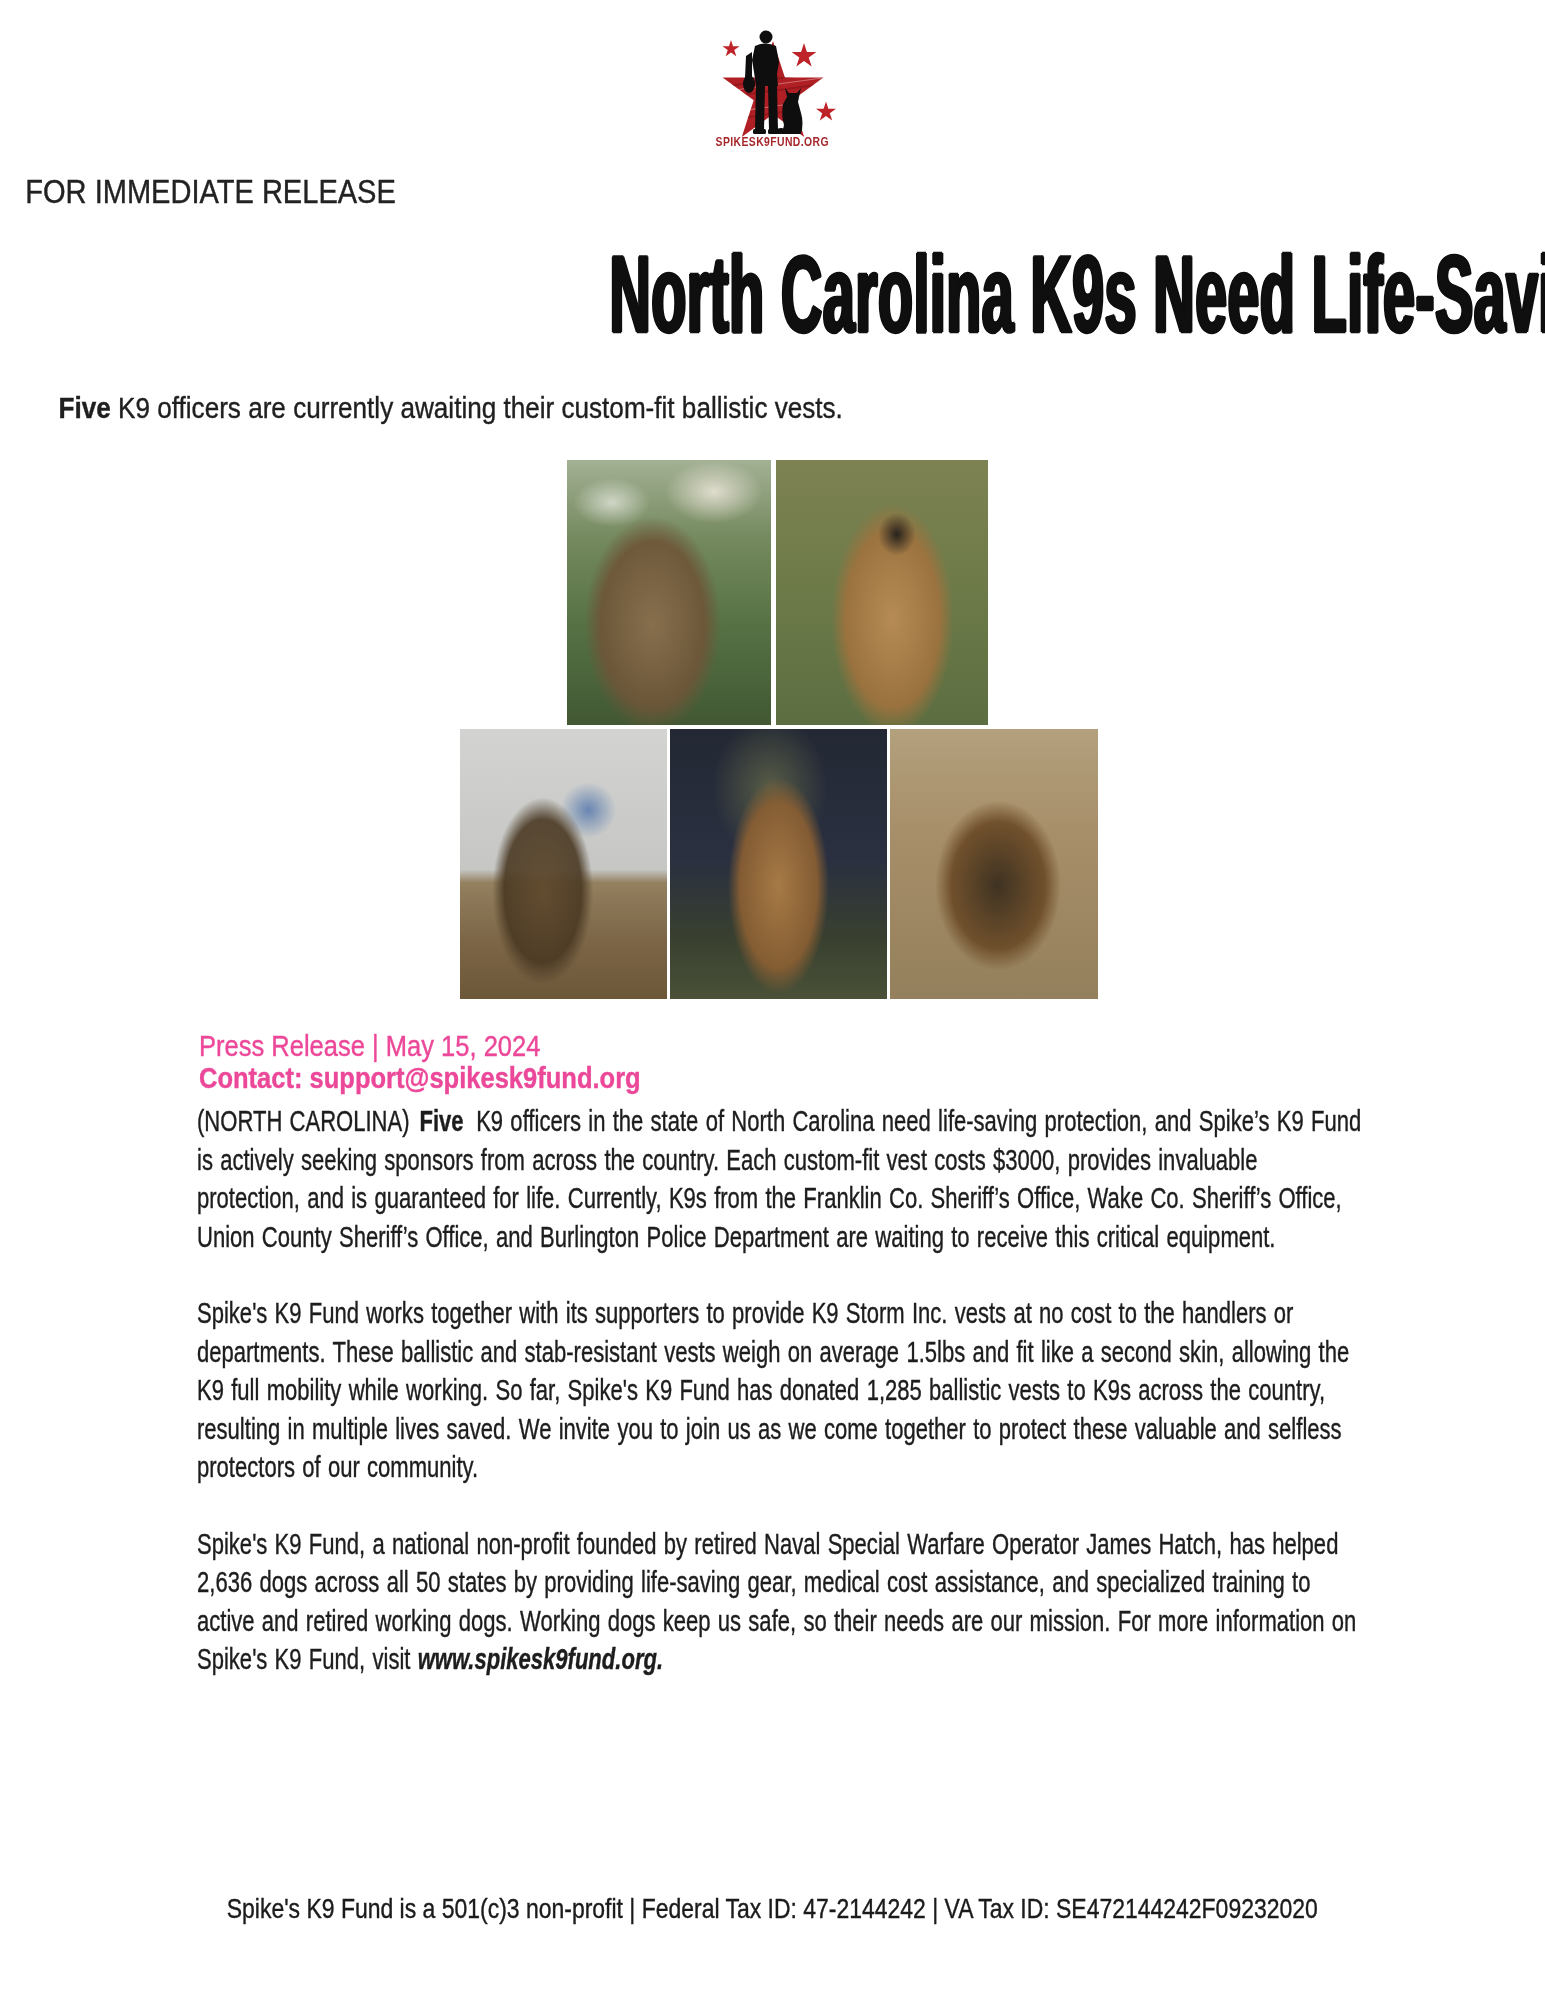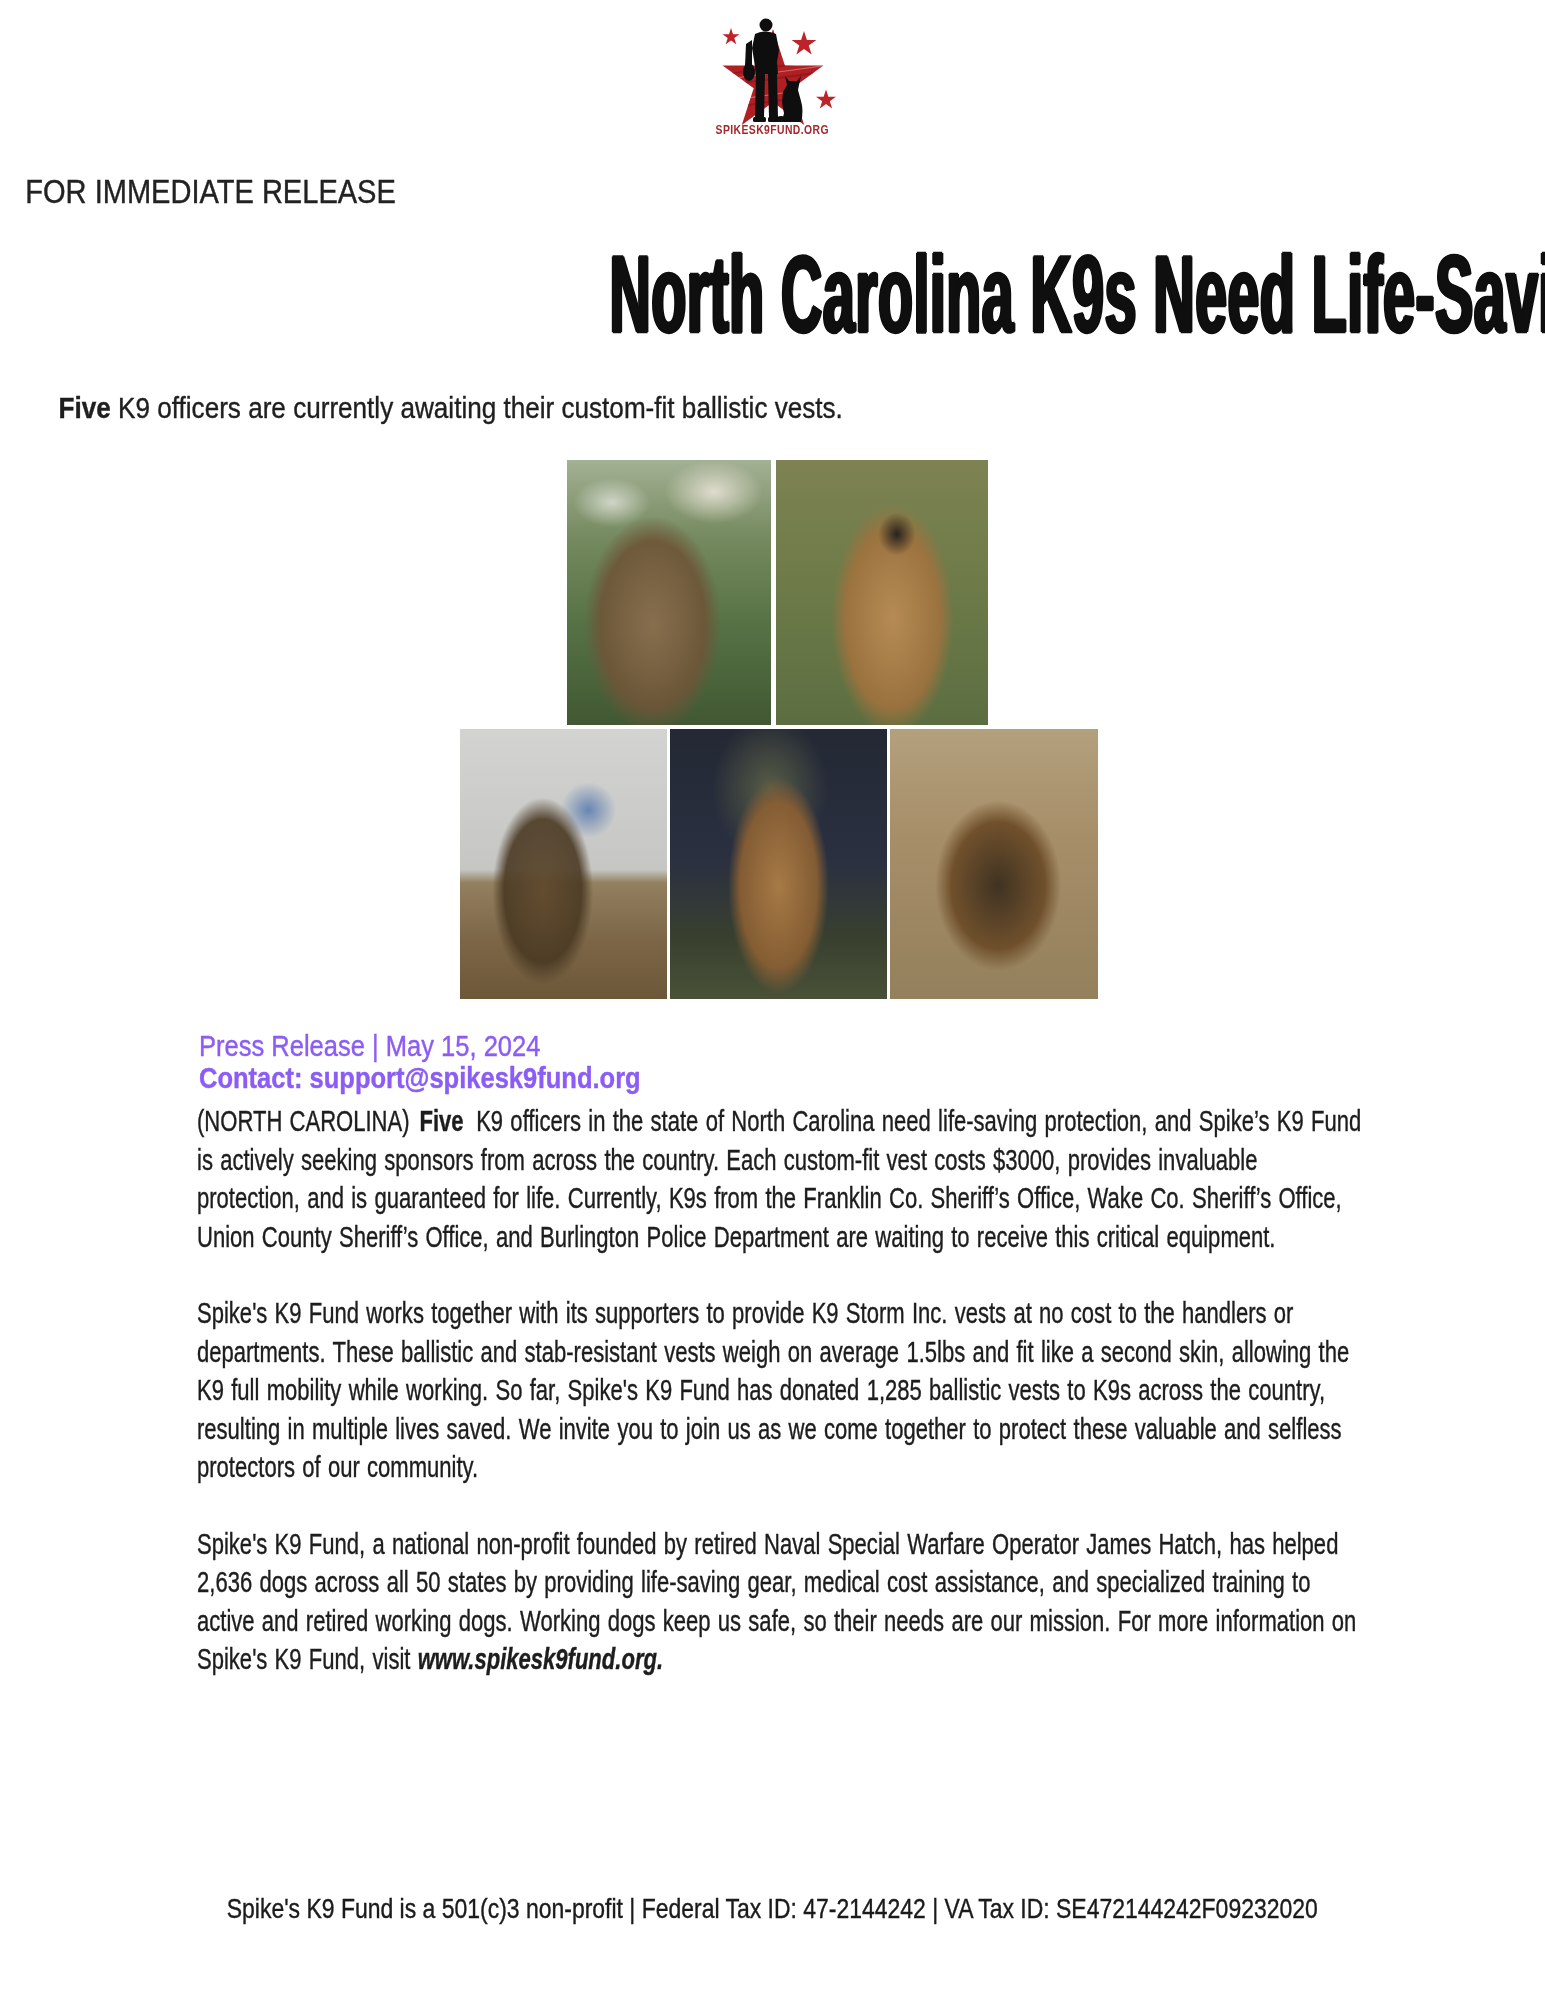--- a/index.html
+++ b/index.html
@@ -9,21 +9,21 @@
     background:#ffffff; overflow:hidden;
     font-family:"Liberation Sans", sans-serif; color:#1c1c1c;
   }
   
   .sx { display:inline-block; white-space:nowrap; transform:scaleX(var(--sx,1)); }
   .sxc { transform-origin:50% 50%; }
   .sxl { transform-origin:0 50%; }
   .t04 { -webkit-text-stroke:0.4px currentColor; }
 
   
-  .logo { position:absolute; left:672px; top:10px; width:200px; text-align:center; }
+  .logo { position:absolute; left:672px; top:22px; width:200px; text-align:center; }
   .logo svg { display:block; }
   .logo-text {
     margin-top:-7px; font-size:12.5px; font-weight:700; letter-spacing:0.5px;
     color:#a6282c; text-align:center;
   }
 
   
   .release {
     position:absolute; top:174px; left:0; right:0; text-align:left;
     font-size:33px; color:#222222; line-height:1.1;
@@ -69,21 +69,21 @@
       radial-gradient(80px 100px at 46% 22%, rgba(92,97,71,.9), rgba(92,97,71,0) 72%),
       linear-gradient(180deg,#232834 0%,#2a3040 48%,#39402f 78%,#4a5138 100%);
   }
   .ph5 { left:890px; top:729px; width:208px; height:270px;
     background:
       radial-gradient(85px 115px at 52% 58%, rgba(59,47,31,.96) 0%, rgba(107,74,38,.9) 55%, rgba(107,74,38,0) 74%),
       linear-gradient(180deg,#b3a07d 0%,#a68e68 40%,#94805c 100%);
   }
 
   
-  .meta { position:absolute; left:199px; top:1030px; color:#8b5cf6; font-size:29px; }
+  .meta { position:absolute; left:199px; top:1030px; color:#ec4899; font-size:29px; }
   .meta-line { line-height:32px; }
   .meta-line.bold { font-weight:700; }
   .meta-email { margin-left:8px; }
 
   .body-wrap {
     position:absolute; left:197px; top:1102px; width:1540px;
     transform:scaleX(0.76); transform-origin:0 0;
     font-size:29px; line-height:38.5px; color:#1d1d1d; word-spacing:1.5px;
   }
   .body-wrap p { margin:0 0 38px 0; }

